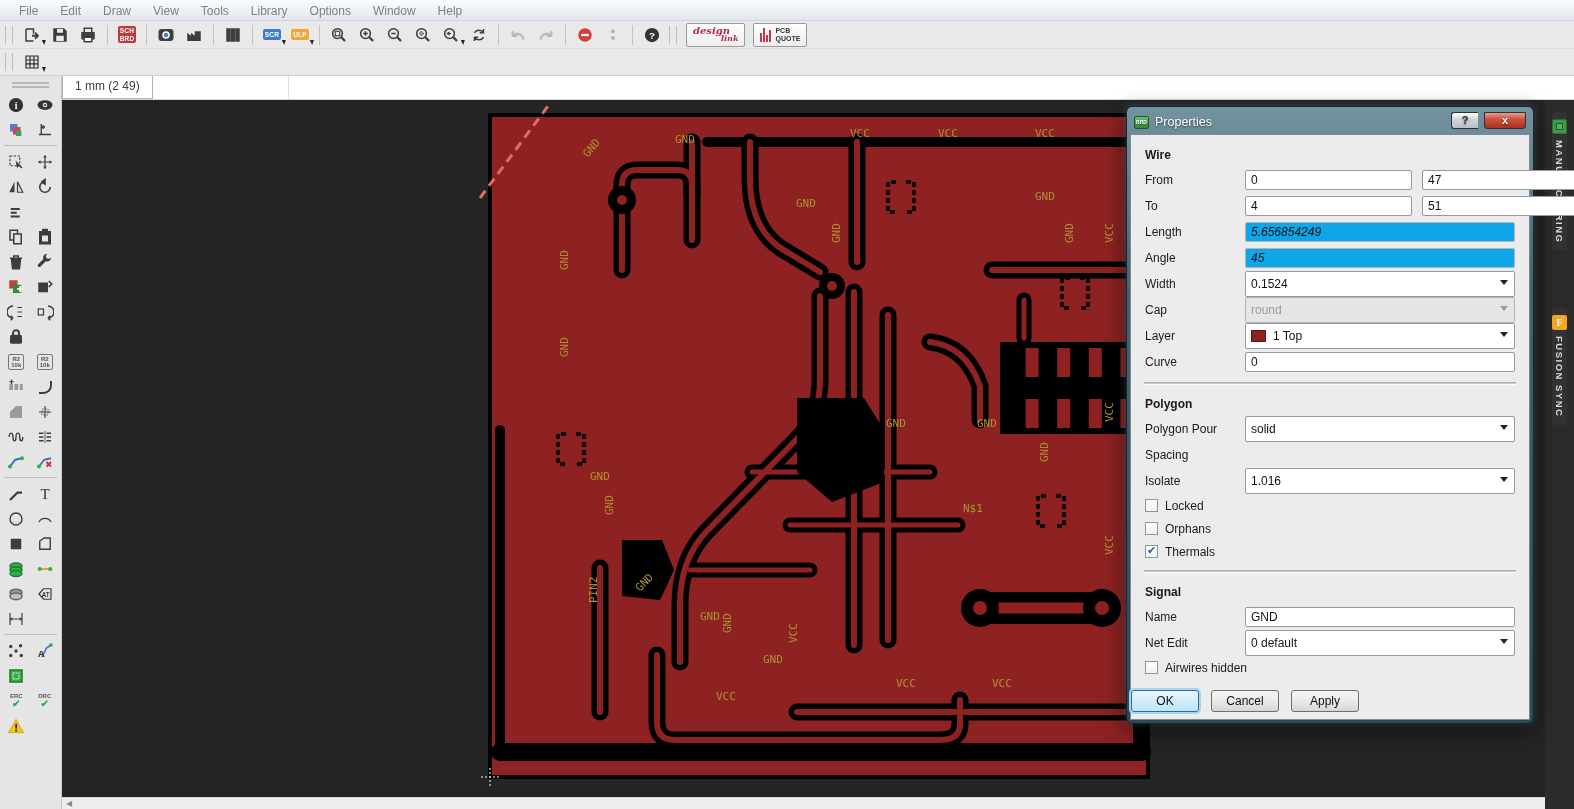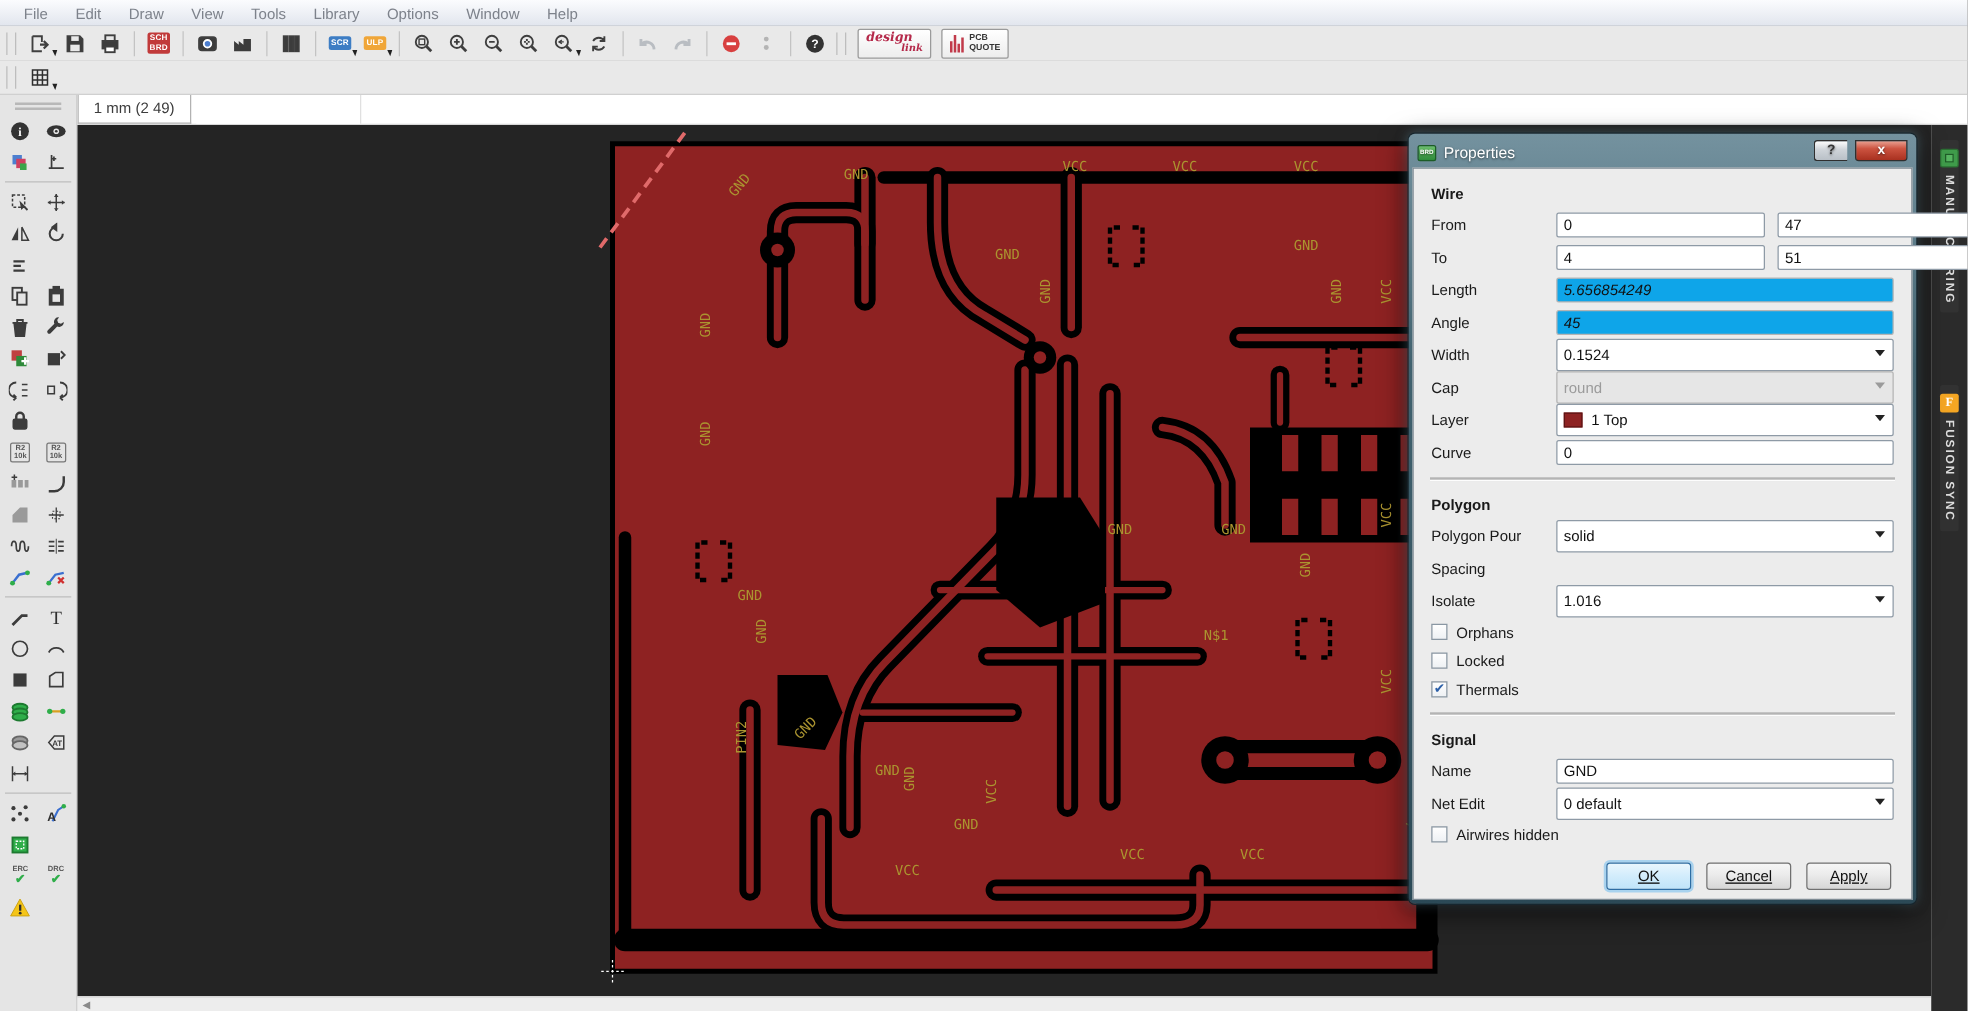--- a/index.html
+++ b/index.html
@@ -75,21 +75,21 @@
   .tin.ro{background:#0ea5e9;border-color:#b4b4b4;font-style:italic;}
   .combo{flex:1;height:20px;border:1px solid #8e9aa6;border-radius:2px;background:#fff;display:flex;align-items:center;font-size:12px;color:#111;padding:12px 5px;position:relative;}
   .combo::after{content:"";position:absolute;right:6px;top:8px;border-left:4px solid transparent;border-right:4px solid transparent;border-top:5px solid #222;}
   .combo.disabled{background:#e6e6e6;color:#9b9b9b;border-color:#b4b4b4;}
   .combo.disabled::after{border-top-color:#9b9b9b;}
   .layer-swatch{width:15px;height:12px;background:#8e2222;border:1px solid #5c1414;margin-right:7px;}
   .cb{width:13px;height:13px;border:1px solid #8a97a3;background:linear-gradient(#fefefe,#eef1f4);margin-right:7px;position:relative;flex:none;}
   .cb.checked::after{content:"✔";position:absolute;left:1px;top:-2px;font-size:11px;color:#2b5fa8;}
   .cblabel{font-size:12px;color:#1a1a1a;}
   .dhr{height:3px;margin:7px 13px;border-top:1px solid #adadad;border-bottom:1px solid #fdfdfd;background:#c9c9c9;}
-  .btnrow{display:flex;justify-content:flex-end;gap:12px;padding:11px 16px 0 0;text-decoration:underline;}
+  .btnrow{display:flex;gap:12px;padding:11px 16px 0 0;}
   .btn{min-width:68px;height:22px;border:1px solid #707070;border-radius:3px;background:linear-gradient(#f6f6f6,#ebebeb 45%,#d6d6d6);font-size:12px;color:#111;display:flex;align-items:center;justify-content:center;}
   .btn.ok{border-color:#2d6da3;box-shadow:0 0 0 2px #a8d2ee;background:linear-gradient(#eaf6fd,#d4edfc 45%,#bfe4f9);}
 </style>
 </head>
 <body>
 
 <div class="menubar">
   <span class="menu-item">File</span>
   <span class="menu-item">Edit</span>
   <span class="menu-item">Draw</span>
@@ -776,25 +776,25 @@
     <div class="drow">
       <span class="dlabel">Isolate</span>
       <span class="dfield">
           <span class="combo">
             <span>1.016</span>
           </span>
         </span>
     </div>
     <div class="drow cbrow">
       <span class="cb"></span>
-      <span class="cblabel">Orphans</span>
+      <span class="cblabel">Locked</span>
     </div>
     <div class="drow cbrow">
       <span class="cb"></span>
-      <span class="cblabel">Locked</span>
+      <span class="cblabel">Orphans</span>
     </div>
     <div class="drow cbrow">
       <span class="cb checked"></span>
       <span class="cblabel">Thermals</span>
     </div>
 
     <div class="dhr"></div>
     <div class="dheading">Signal</div>
     <div class="drow">
       <span class="dlabel">Name</span>

